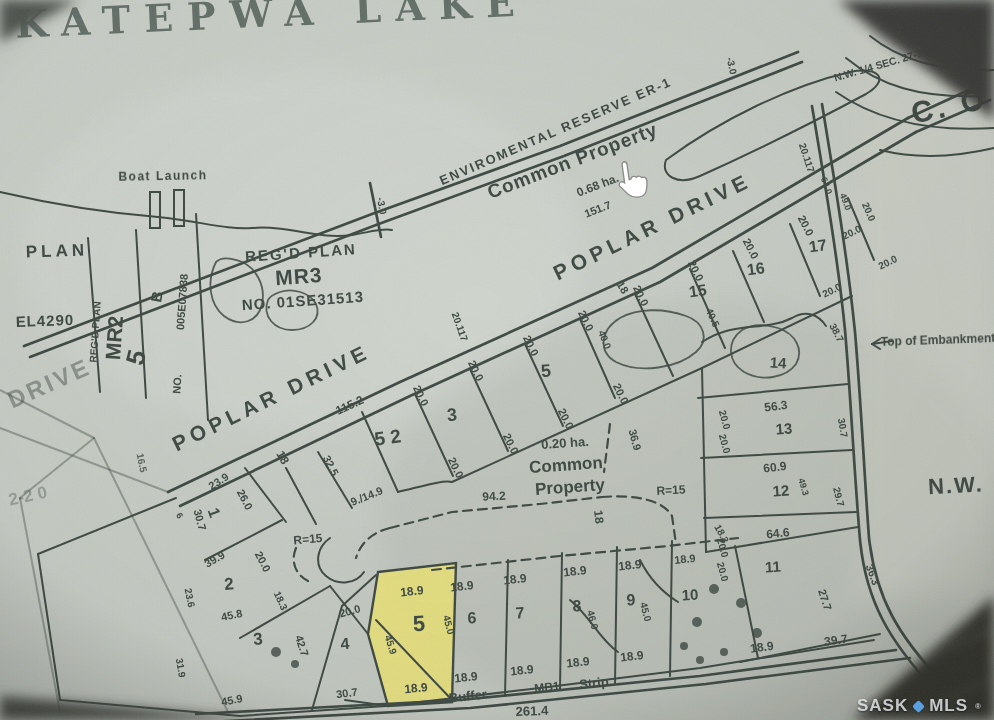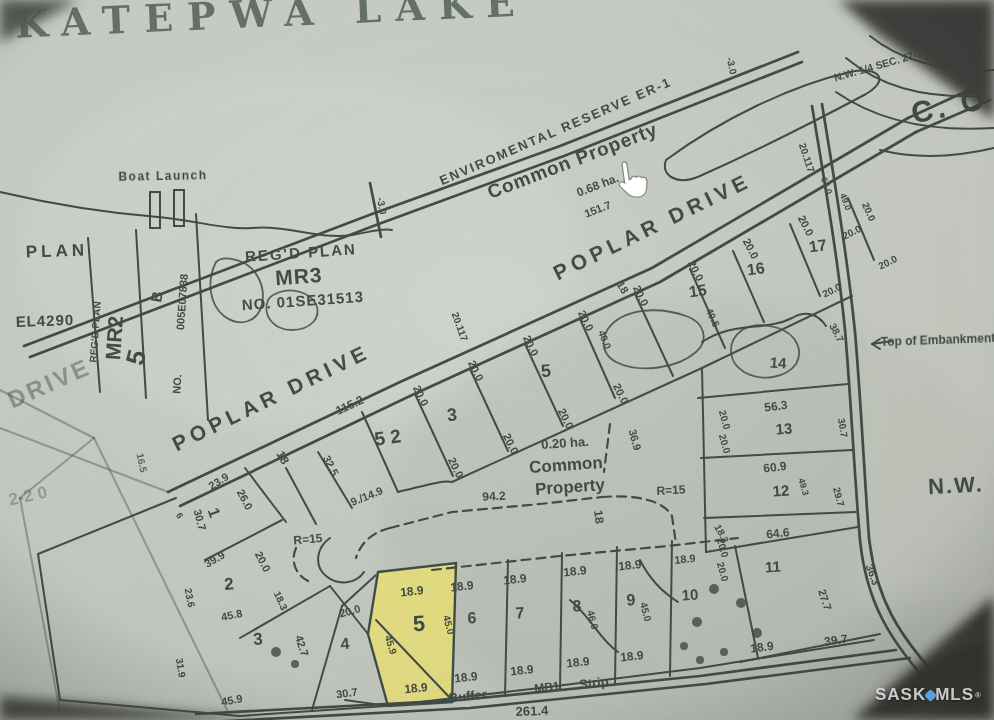--- a/index.html
+++ b/index.html
@@ -1,19 +1,19 @@
 <!DOCTYPE html>
 <html><head>
 <meta charset="utf-8">
 <style>
   html,body{margin:0;padding:0;background:#222;}
   .stage{position:relative;width:994px;height:720px;overflow:hidden;background:#c7ccc5;
          font-family:"Liberation Sans",sans-serif;}
   svg{position:absolute;left:0;top:0;display:block;}
-  .wm{position:absolute;right:12px;bottom:15px;display:flex;align-items:center;
+  .wm{position:absolute;right:12px;bottom:4px;display:flex;align-items:center;gap:6px;
       font-family:"Liberation Sans",sans-serif;font-weight:bold;font-size:17px;
       letter-spacing:1px;color:rgba(236,239,241,0.82);text-shadow:0 1px 2px rgba(0,0,0,.5);}
   .wm .dot{width:9px;height:9px;transform:rotate(45deg);border-radius:2px;}
   .wm sup{font-size:8px;margin-left:1px;}
 </style>
 </head>
 <body>
 
 <div class="stage">
   <svg id="map-svg" width="994" height="720" viewBox="0 0 994 720">

